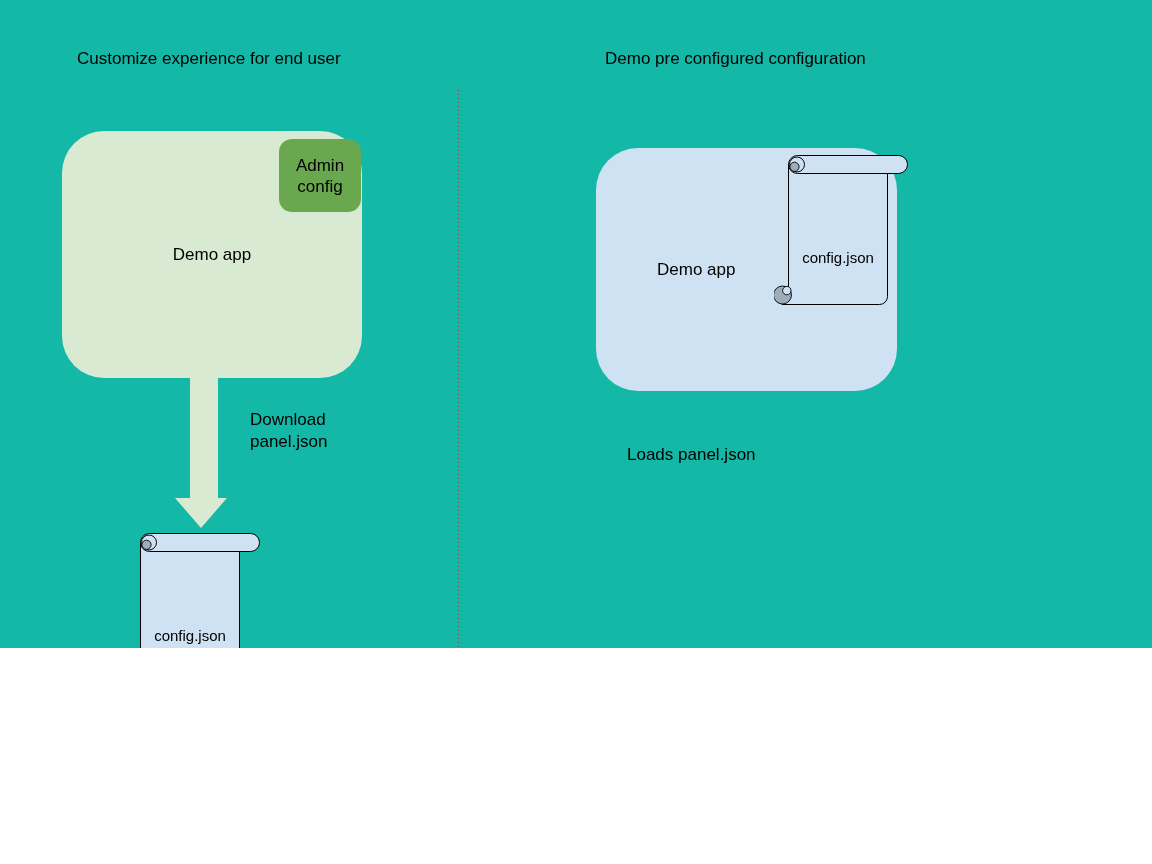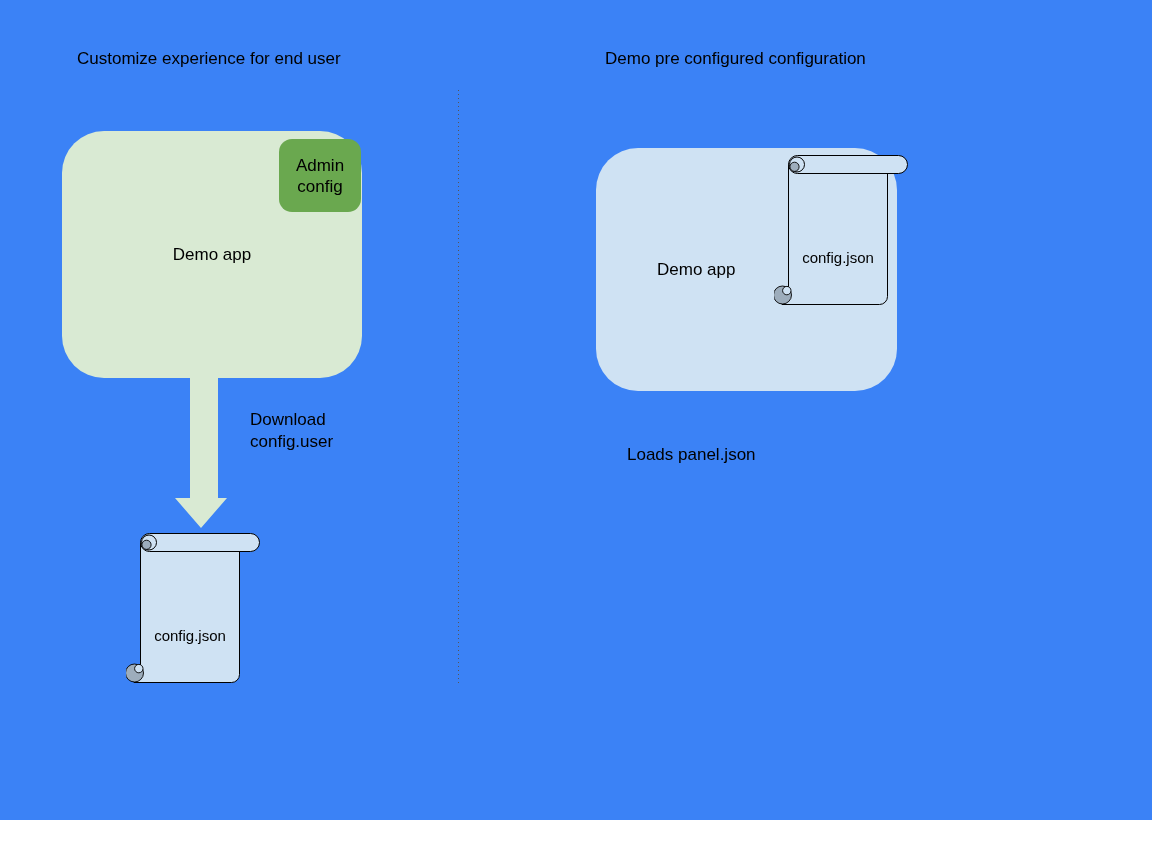--- a/index.html
+++ b/index.html
@@ -1,19 +1,19 @@
 <!DOCTYPE html>
 <html><head>
 <meta charset="utf-8">
 <style>
   html,body { margin:0; padding:0; }
   body { font-family: "Liberation Sans", sans-serif; color:#000; }
   .canvas {
-    position:relative; width:1152px; height:820px;
-    background:#3b82f6; overflow:hidden;
+    position:relative; width:1152px; height:648px;
+    background:#14b8a6; overflow:hidden;
   }
   .abs { position:absolute; }
 
   .section-title { font-size:17px; line-height:20px; white-space:nowrap; }
   .title-left  { left:77px;  top:49px; }
   .title-right { left:605px; top:49px; }
 
   .divider {
     left:458px; top:90px; width:1px; height:596px;
     background-image: repeating-linear-gradient(
@@ -84,21 +84,21 @@
   </div>
 
   <div class="abs admin-panel">
     <span class="lbl">Admin config</span>
   </div>
 
   <svg class="abs down-arrow" width="62" height="152" viewBox="0 0 62 152">
     <polygon points="20,0 48,0 48,121 57,121 31,151 5,121 20,121"></polygon>
   </svg>
 
-  <div class="abs download-label">Download config.user</div>
+  <div class="abs download-label">Download panel.json</div>
 
   <div class="abs scroll scroll-left">
     <svg width="136" height="156" viewBox="0 0 136 156">
       <path class="scroll-fill" d="M14.5,11 H113.5 V143.5 A8,8 0 0 1 105.5,151.5 H8 V134 H14.5 Z"></path>
       <rect class="scroll-fill" x="14.5" y="2.5" width="119" height="18" rx="9"></rect>
       <circle class="scroll-fill" cx="23" cy="11.5" r="7.5"></circle>
       <circle class="curl-shade" cx="20.5" cy="13.8" r="4.6"></circle>
       <circle class="curl-shade" cx="8.5" cy="142" r="9"></circle>
       <circle class="curl-notch" cx="12.8" cy="137.6" r="4.2"></circle>
     </svg>

